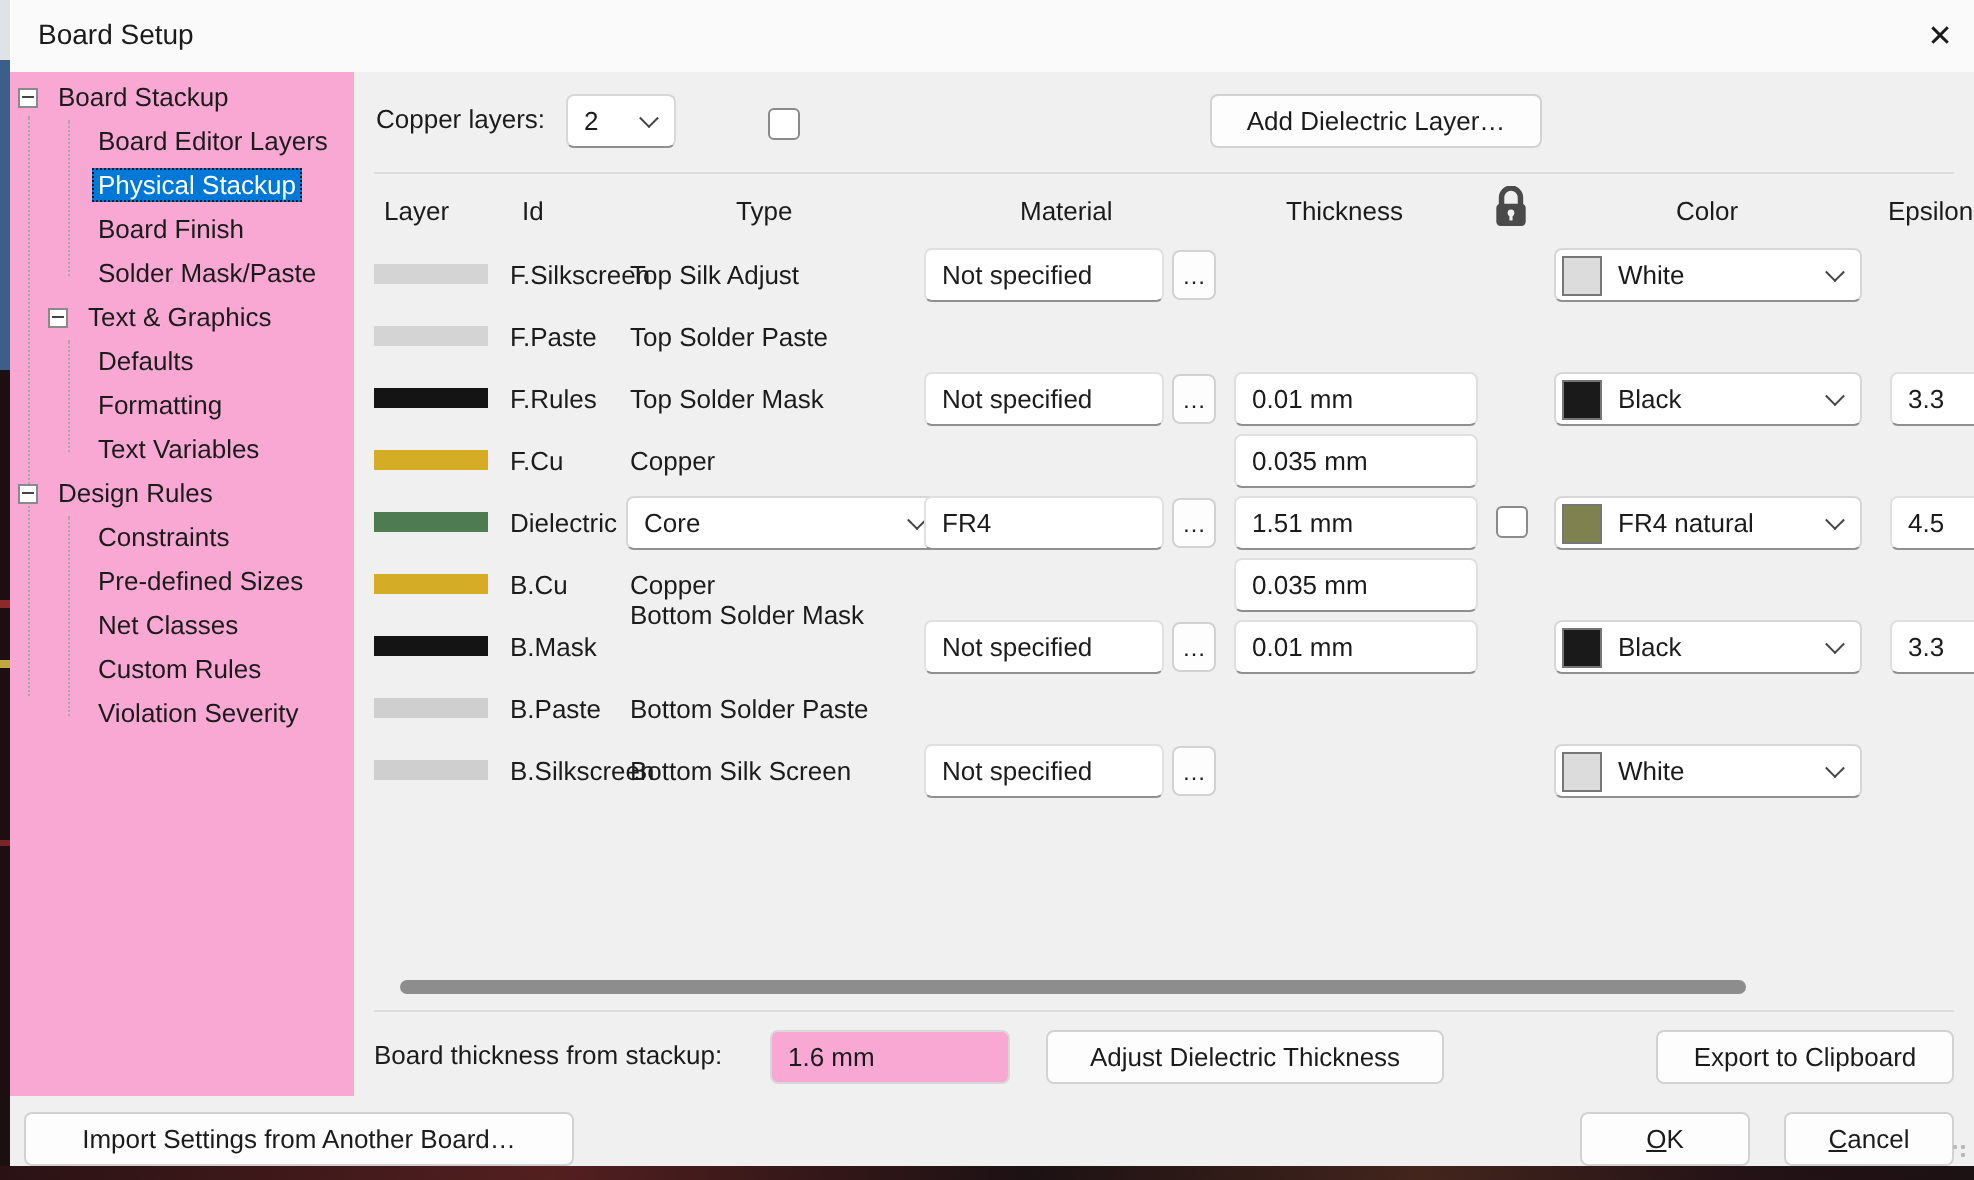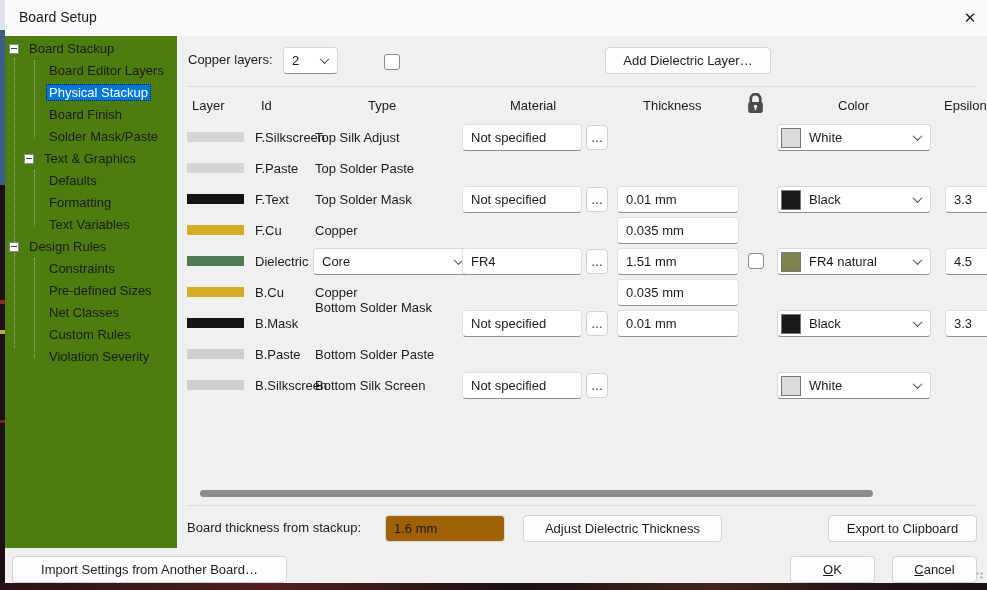--- a/index.html
+++ b/index.html
@@ -12,39 +12,39 @@
     background:linear-gradient(180deg,#dfe3e8 0,#dfe3e8 30px,#3a608a 30px,#3a608a 185px,#1b0f12 185px,#1b0f12 100%); }
   #bg-left .mark { position:absolute; left:0; width:5px; }
   #bg-bottom { position:absolute; left:0; top:583px; width:987px; height:7px;
     background:linear-gradient(90deg,#2a1214 0,#531f1f 28%,#1c1113 52%,#43251c 72%,#241216 88%,#1c1113 100%); }
 
   
   #titlebar { position:absolute; left:5px; top:0; width:982px; height:36px; background:#fafafa; }
   #title { position:absolute; left:14px; top:9px; font-size:14px; }
   #close { position:absolute; left:952px; top:6px; width:26px; height:24px; display:flex; align-items:center; justify-content:center; font-size:15px; color:#1b1b1b; cursor:pointer; }
 
-  #tree-panel { position:absolute; left:5px; top:36px; width:188px; height:512px; background:#4d7c0f; }
+  #tree-panel { position:absolute; left:5px; top:36px; width:188px; height:512px; background:#f9a8d4; }
   #main-panel { position:absolute; left:177px; top:36px; width:810px; height:512px; background:#f0f0f0; }
   #bottom-bar { position:absolute; left:5px; top:548px; width:982px; height:35px; background:#f0f0f0; }
 
   
   .tree-item { position:absolute; height:22px; line-height:22px; white-space:nowrap; cursor:default; }
   .tree-item .lbl { padding:1px 3px; }
   .tree-item.selected .lbl { background:#0078d7; color:#ffffff; outline:1px dotted #1b1b1b; outline-offset:-1px; }
   .expander { position:absolute; left:-17px; top:6px; width:10px; height:10px; background:#fff; border:1px solid #8a8a8a; }
   .expander .minus { position:absolute; left:1px; top:3px; width:6px; height:1px; background:#444; }
   .tree-line { position:absolute; border-left:1px dotted #a8a8a8; width:0; }
 
   
   .win-btn { position:absolute; background:#fdfdfd; border:1px solid #d2d2d2; border-radius:4px;
     display:flex; align-items:center; justify-content:center; font-size:13px; color:#1b1b1b; cursor:pointer; white-space:nowrap; }
   .win-btn.disabled { background:#f5f5f5; border-color:#e4e4e4; color:#a6a6a6; cursor:default; }
   .field { position:absolute; background:#ffffff; border:1px solid #e0e0e0; border-bottom:1px solid #8f8f8f; border-radius:4px;
     display:flex; align-items:center; padding:0 8px; white-space:nowrap; }
-  .field.readonly { background:#a16207; border:1px solid #d8d8d8; }
+  .field.readonly { background:#f9a8d4; border:1px solid #d8d8d8; }
   .dropdown { position:absolute; background:#ffffff; border:1px solid #d7d7d7; border-bottom-color:#8f8f8f; border-radius:4px;
     display:flex; align-items:center; padding:0 9px 0 8px; cursor:default; }
   .dropdown .chev { margin-left:auto; width:7px; height:7px; border-right:1.5px solid #454545; border-bottom:1.5px solid #454545; transform:rotate(45deg) translate(-1px,-1px); }
   .checkbox { position:absolute; width:16px; height:16px; background:#fff; border:1px solid #8a8a8a; border-radius:3px; cursor:pointer; }
   .hdr { position:absolute; height:16px; line-height:16px; white-space:nowrap;text-align:center; }
   .sep { position:absolute; height:1px; background:#dcdcdc; }
 
   
   .swatch-bar { position:absolute; height:10px; }
   .row-txt { position:absolute; height:31px; line-height:31px; white-space:nowrap; }
@@ -140,21 +140,21 @@
       <div class="win-btn browse-btn" style="left: 586px; top: 125px; width: 22px; height: 25px;">…</div>
       <div class="dropdown" style="left: 777px; top: 124px; width: 154px; height: 27px; padding-left: 3px;">
         <span class="color-swatch" style="background: rgb(220, 220, 220);"></span>
         <span>White</span>
         <span class="chev"></span>
       </div>
       <div class="swatch-bar" style="left: 187px; top: 163px; width: 57px; background: rgb(212, 212, 212);"></div>
       <div class="row-txt" style="left: 255px; top: 153px;">F.Paste</div>
       <div class="row-txt" style="left: 315px; top: 153px;">Top Solder Paste</div>
       <div class="swatch-bar" style="left: 187px; top: 194px; width: 57px; background: rgb(20, 20, 20);"></div>
-      <div class="row-txt" style="left: 255px; top: 184px;">F.Text</div>
+      <div class="row-txt" style="left: 255px; top: 184px;">F.Rules</div>
       <div class="row-txt" style="left: 315px; top: 184px;">Top Solder Mask</div>
       <div class="field" style="left: 462px; top: 186px; width: 120px; height: 27px;">
         <span>Not specified</span>
       </div>
       <div class="win-btn browse-btn" style="left: 586px; top: 187px; width: 22px; height: 25px;">…</div>
       <div class="field" style="left: 617px; top: 186px; width: 122px; height: 27px;">
         <span>0.01 mm</span>
       </div>
       <div class="dropdown" style="left: 777px; top: 186px; width: 154px; height: 27px; padding-left: 3px;">
         <span class="color-swatch" style="background: rgb(26, 26, 26);"></span>

